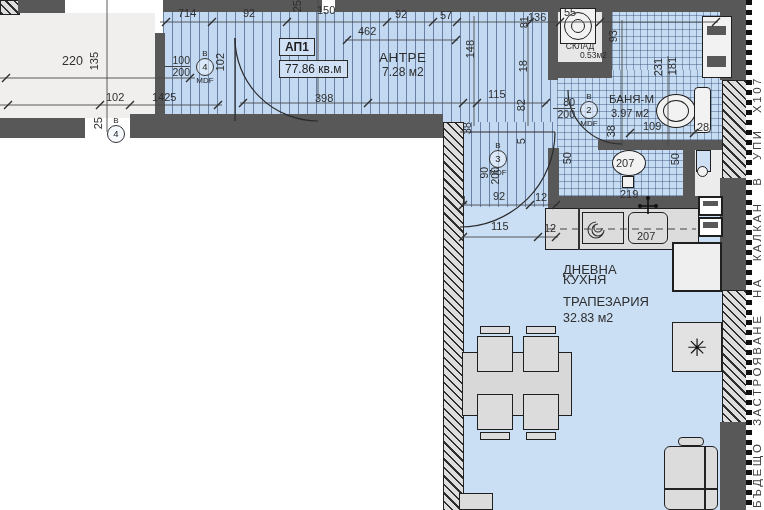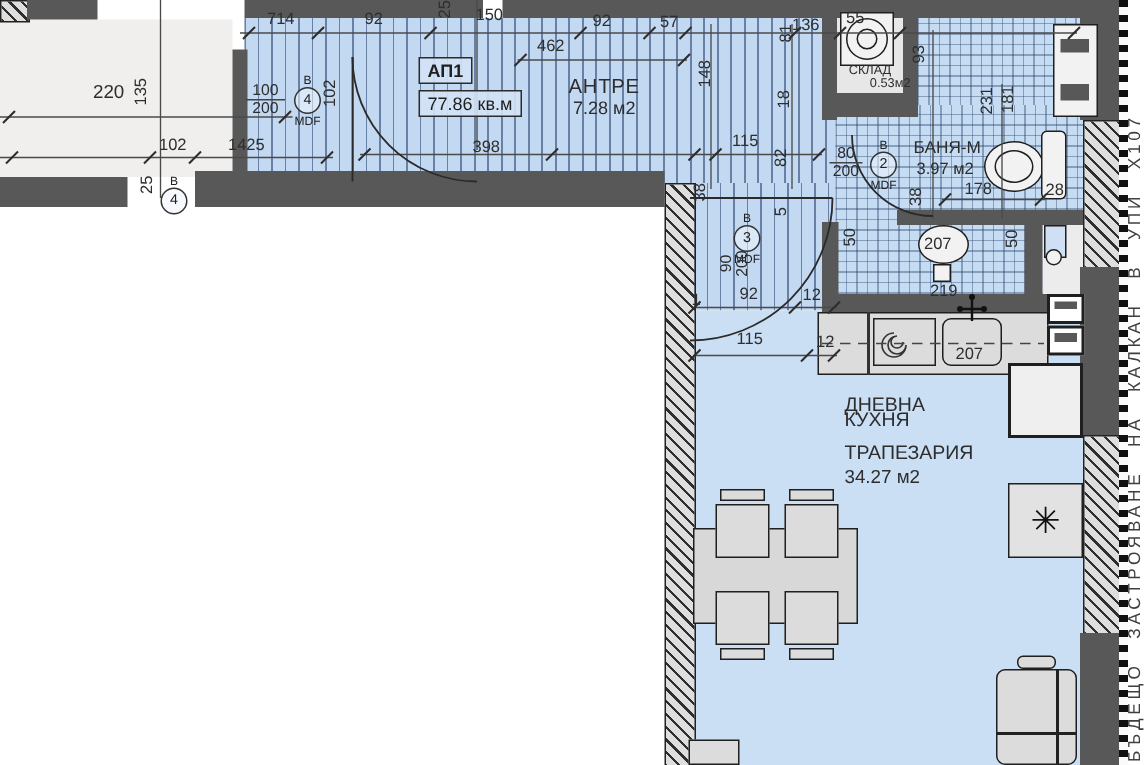--- a/index.html
+++ b/index.html
@@ -24,21 +24,21 @@
   .marginw{position:absolute;background:#fff;z-index:7;}
   
   .dim{position:absolute;font-size:11px;color:#2e2e2e;white-space:nowrap;z-index:6;line-height:12px;}
   .rot{writing-mode:vertical-rl;transform:rotate(180deg);}
   .box-label{position:absolute;border:1.5px solid #2b2b2b;background:rgba(212,226,246,.9);
              font-size:12px;color:#1f1f1f;padding:0 5px;line-height:16px;z-index:6;white-space:nowrap;}
   .room-label{position:absolute;color:#2d2d2d;z-index:6;white-space:nowrap;}
   .door-tag{position:absolute;width:24px;text-align:center;font-size:8px;color:#222;z-index:6;line-height:9px;}
   .dt-c{width:16px;height:16px;border:1.5px solid #333;border-radius:50%;margin:0 auto;
         line-height:16px;font-size:9.5px;background:rgba(238,244,252,.55);}
-  .dt-size{position:absolute;font-size:10.5px;color:#2e2e2e;text-align:center;line-height:11px;z-index:6;}
+  .dt-size{position:absolute;font-size:10.5px;color:#2e2e2e;text-align:right;line-height:11px;z-index:6;}
   .dt-size .fr{border-bottom:1px solid #444;}
   .rotv{writing-mode:vertical-rl;transform:rotate(180deg);}
   
   .fix{position:absolute;background:#f2f2f2;border:1.5px solid #1f1f1f;z-index:4;box-sizing:border-box;}
   .furn{position:absolute;background:#dcdcdc;border:1.4px solid #1f1f1f;z-index:4;box-sizing:border-box;}
   .round{border-radius:50%;}
   .burn{position:absolute;border:1.6px solid #111;border-radius:50%;box-sizing:border-box;}
   .svgov{position:absolute;left:0;top:0;z-index:5;pointer-events:none;}
   .wm-logo{position:absolute;z-index:8;font-size:88px;font-weight:bold;color:#e6e6e6;opacity:.85;
            letter-spacing:2px;z-index:8;}
@@ -193,21 +193,21 @@
 
   <div class="dim rot" style="left:464px;top:40px">148</div>
   <div class="dim rot" style="left:518px;top:16px">81</div>
   <div class="dim rot" style="left:517px;top:60px">18</div>
   <div class="dim rot" style="left:515px;top:99px">82</div>
   <div class="dim" style="left:488px;top:88px">115</div>
 
   <div class="dim rot" style="left:607px;top:30px">93</div>
   <div class="dim rot" style="left:652px;top:58px">231</div>
   <div class="dim rot" style="left:666px;top:57px">181</div>
-  <div class="dim" style="left:643px;top:120px">178</div>
+  <div class="dim" style="left:643px;top:120px">109</div>
   <div class="dim rot" style="left:605px;top:125px">38</div>
   <div class="dim" style="left:697px;top:121px">28</div>
 
   <div class="dim rot" style="left:561px;top:152px">50</div>
   <div class="dim" style="left:616px;top:157px;z-index:6">207</div>
   <div class="dim rot" style="left:669px;top:153px">50</div>
 
   <div class="dim rot" style="left:461px;top:122px">38</div>
   <div class="dim rot" style="left:515px;top:138px">5</div>
   <div class="dim" style="left:493px;top:190px">92</div>
@@ -262,17 +262,17 @@
 
   <div class="room-label" style="left:553px;top:41px;width:54px;text-align:center;font-size:8.5px">СКЛАД</div>
   <div class="room-label" style="left:553px;top:50px;width:54px;text-align:right;font-size:8.5px">0.53м2</div>
 
   <div class="room-label" style="left:609px;top:93px;font-size:11.5px">БАНЯ-М</div>
   <div class="room-label" style="left:611px;top:107px;font-size:11px">3.97 м2</div>
 
   <div class="room-label" style="left:563px;top:262px;font-size:13px">ДНЕВНА</div>
   <div class="room-label" style="left:563px;top:272px;font-size:13px">КУХНЯ</div>
   <div class="room-label" style="left:563px;top:294px;font-size:13px">ТРАПЕЗАРИЯ</div>
-  <div class="room-label" style="left:563px;top:311px;font-size:12.5px">34.27 м2</div>
+  <div class="room-label" style="left:563px;top:311px;font-size:12.5px">32.83 м2</div>
 
   <div class="margin-note">БЪДЕЩО ЗАСТРОЯВАНЕ НА КАЛКАН В УПИ Х107</div>
 
 </div>
 
 </body></html>

